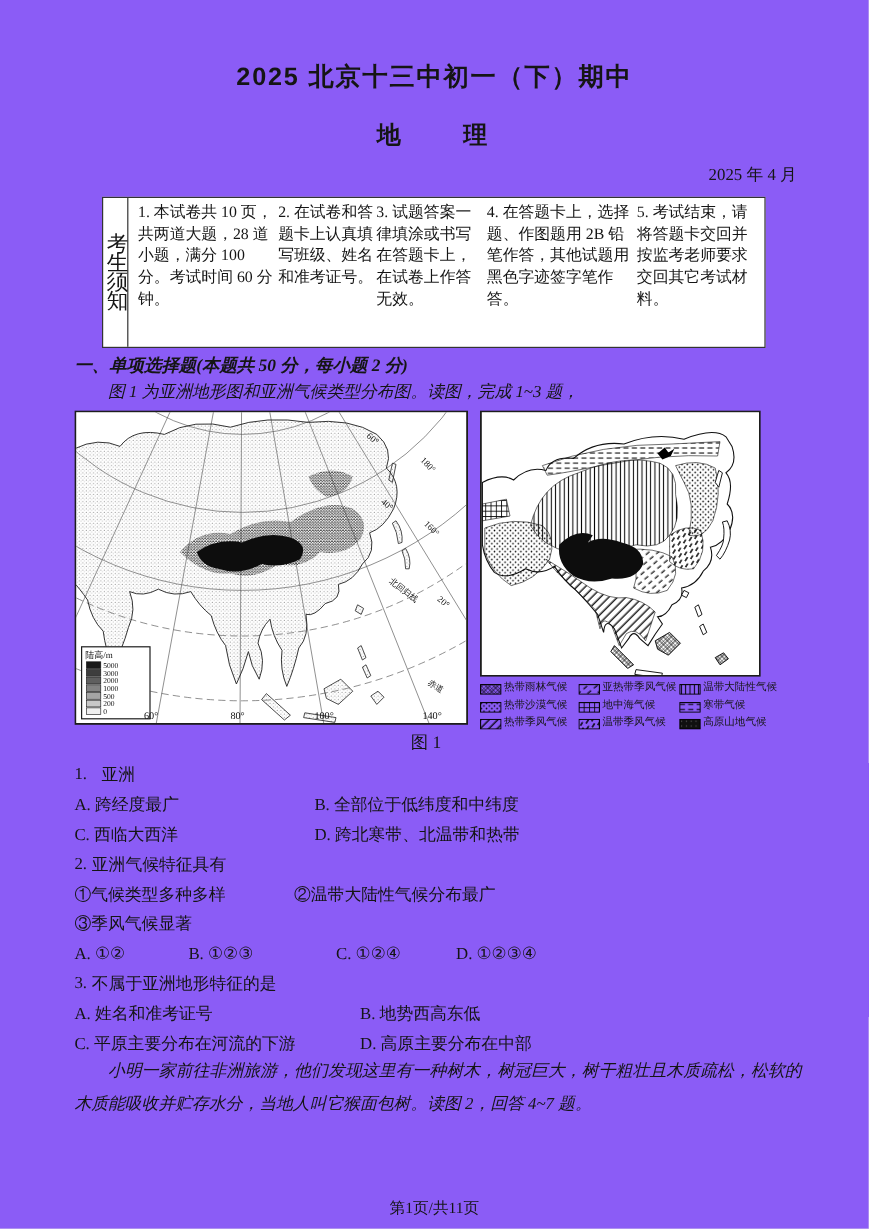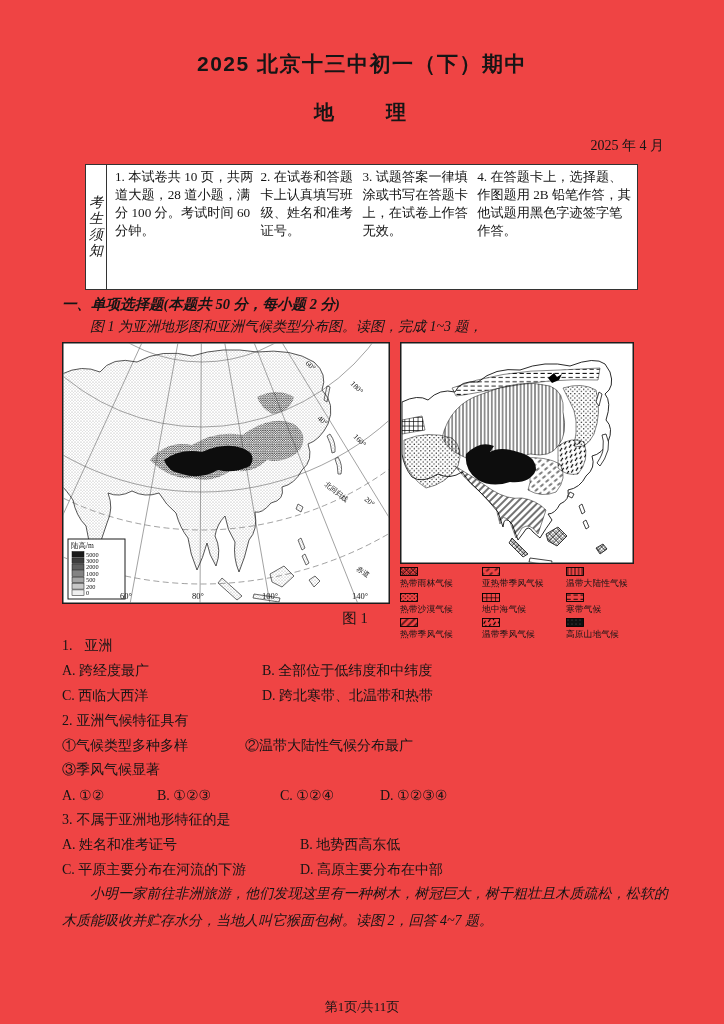--- a/index.html
+++ b/index.html
@@ -1,41 +1,41 @@
 <!DOCTYPE html>
 <html><head>
 <meta charset="utf-8">
 <style>
   html,body{margin:0;padding:0;background:#e8e8e8;}
-  .page{position:relative;width:724px;height:1024px;background:#ef4444;margin:0 auto;
+  .page{position:relative;width:724px;height:1024px;background:#8b5cf6;margin:0 auto;
         font-family:"Liberation Serif","DejaVu Serif",serif;color:#151515;overflow:hidden;}
   .title{position:absolute;top:50px;left:0;width:100%;text-align:center;
          font-family:"Liberation Sans","DejaVu Sans",sans-serif;
          font-size:21px;font-weight:bold;letter-spacing:1.5px;}
   .subject{position:absolute;top:99px;left:0;width:100%;text-align:center;
            font-family:"Liberation Sans","DejaVu Sans",sans-serif;
            font-size:20px;font-weight:bold;letter-spacing:4px;}
   .date{position:absolute;top:137px;right:60px;font-size:14px;margin-left:18px;}
   .notice{position:absolute;top:164px;left:85px;width:553px;height:126px;
           border:1.5px solid #333;display:flex;box-sizing:border-box;background:#fff;}
   .notice-side{width:20px;border-right:1px solid #333;display:flex;align-items:center;
                justify-content:center;flex:none;}
-  .notice-side span{display:block;width:14px;font-size:14px;line-height:16px;
-                    word-break:break-all;text-align:left;font-style:italic;}
+  .notice-side span{display:block;width:14px;font-size:18px;line-height:16px;
+                    word-break:break-all;text-align:left;}
   .notice-items{flex:1;display:flex;flex-direction:row;justify-content:space-around;
                 padding:3px 4px 3px 8px;font-size:13.2px;}
   .sec-head{position:absolute;top:295px;left:62px;font-size:14.5px;font-weight:bold;font-style:italic;}
   .intro{position:absolute;top:318px;left:62px;right:58px;font-size:14px;font-style:italic;text-indent:2em;}
   .figure{position:absolute;top:342px;left:62px;display:flex;gap:10px;}
   svg.terrain{width:328px;height:266px;display:block;}
   .climate-col{width:254px;display:flex;flex-direction:column;}
   svg.climate{width:234px;height:222px;display:block;}
   .climate-legend{margin-top:3px;display:flex;flex-direction:column;gap:2.5px;}
   .lg-row{display:flex;}
-  .lg-item{display:flex;align-items:flex-start;gap:2px;font-size:8.8px;white-space:nowrap;flex-direction:column;}
+  .lg-item{display:flex;align-items:flex-end;gap:2px;font-size:8.8px;white-space:nowrap;}
   .lg-item.c1{width:82px;}.lg-item.c2{width:84px;}.lg-item.c3{width:88px;}
   .sw{width:18px;height:9px;flex:none;}
   .fig-caption{position:absolute;top:609px;left:62px;width:586px;text-align:center;font-size:14.5px;}
   .questions{position:absolute;top:634px;left:62px;right:56px;font-size:14px;}
   .qrow{height:24.8px;display:flex;align-items:center;white-space:nowrap;}
   .qrow .num{margin-right:12px;}
   .qrow .num2{margin-right:4px;}
   .w200{width:200px;flex:none;}.w238{width:238px;flex:none;}.w183{width:183px;flex:none;}
   .w95{width:95px;flex:none;}.w123{width:123px;flex:none;}.w100{width:100px;flex:none;}
   .passage{position:absolute;top:880px;left:62px;right:56px;font-size:14px;font-style:italic;
@@ -97,20 +97,21 @@
 
   <div class="notice">
     <div class="notice-side">
       <span>考生须知</span>
     </div>
     <div class="notice-items">
       <div>1. 本试卷共 10 页，共两道大题，28 道小题，满分 100 分。考试时间 60 分钟。</div>
       <div>2. 在试卷和答题卡上认真填写班级、姓名和准考证号。</div>
       <div>3. 试题答案一律填涂或书写在答题卡上，在试卷上作答无效。</div>
       <div>4. 在答题卡上，选择题、作图题用 2B 铅笔作答，其他试题用黑色字迹签字笔作答。</div>
+      <div>5. 考试结束，请将答题卡交回并按监考老师要求交回其它考试材料。</div>
     </div>
   </div>
 
   <div class="sec-head">一、单项选择题(本题共 50 分，每小题 2 分)</div>
   <div class="intro">图 1 为亚洲地形图和亚洲气候类型分布图。读图，完成 1~3 题，</div>
 
   <div class="figure">
 
     <svg class="terrain" viewBox="0 0 328 266">
       <defs>

